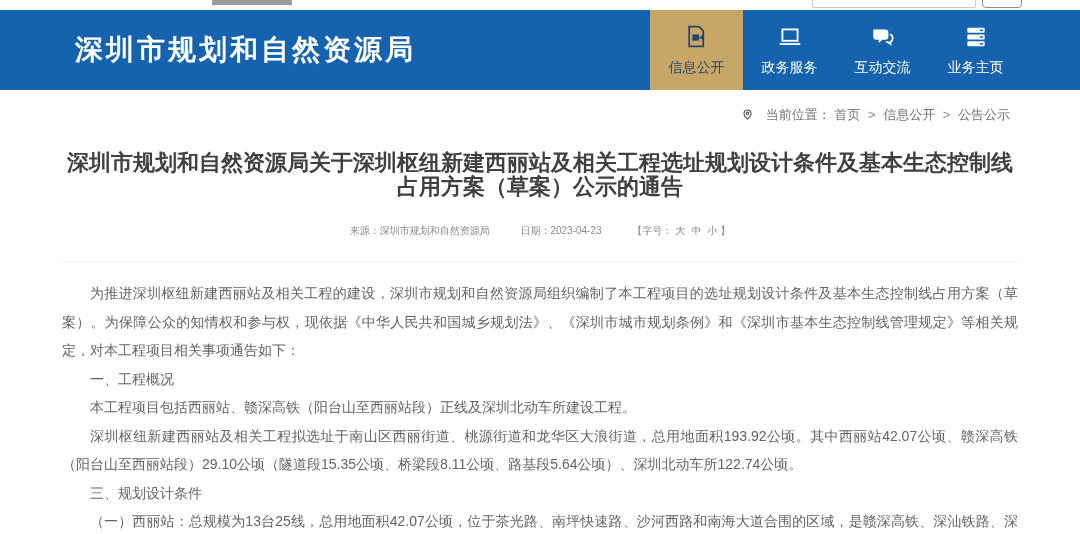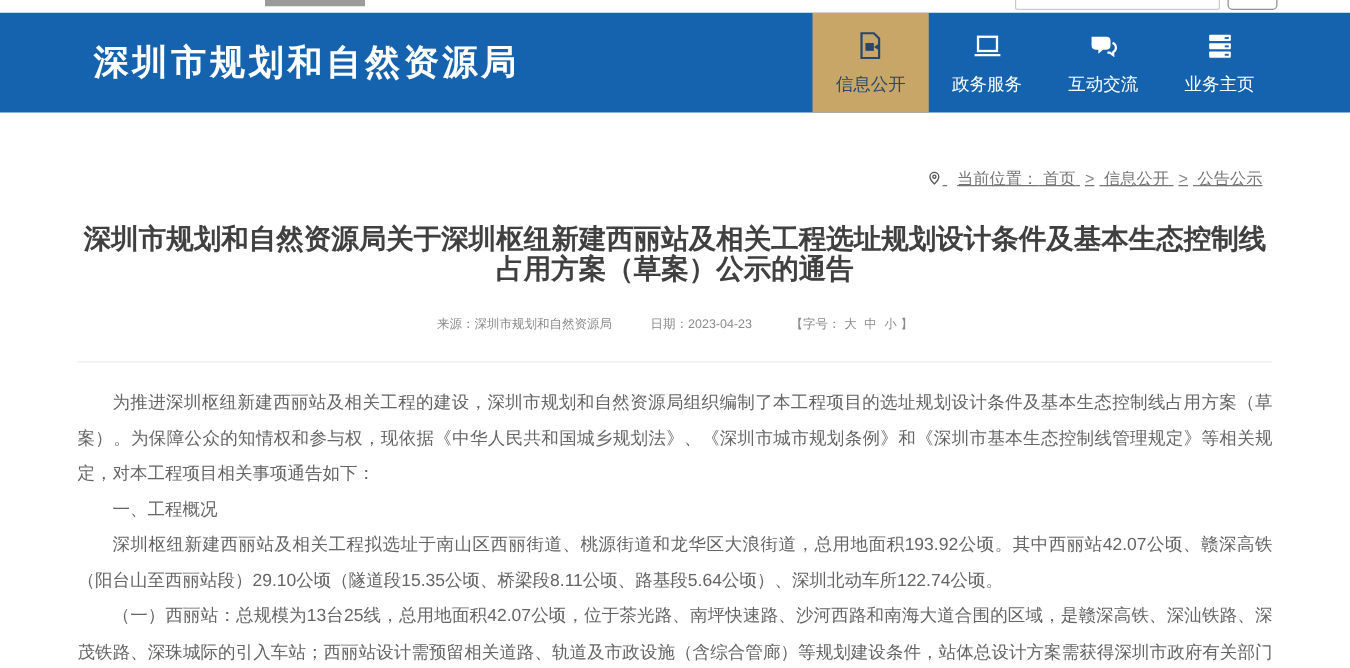--- a/index.html
+++ b/index.html
@@ -19,21 +19,21 @@
   .header{height:80px;background:#1563ae;display:flex;align-items:stretch;}
   .org-name{color:#fff;font-family:"Liberation Serif",serif;font-weight:bold;font-size:28px;
        letter-spacing:3px;margin-left:75px;align-self:center;white-space:nowrap;}
   .nav{margin-left:auto;margin-right:58px;display:flex;height:100%;}
   .nav-item{width:93px;display:flex;flex-direction:column;align-items:center;justify-content:center;
        gap:9px;color:#ffffff;font-size:14px;cursor:pointer;}
   .nav-item.active{background:#c8a668;color:#26486e;}
   .nav-item .ic{height:26px;display:flex;align-items:center;justify-content:center;}
 
   
-  .breadcrumb{margin-top:44px;padding-right:70px;text-align:right;color:#737373;font-size:13px;text-decoration:underline;}
+  .breadcrumb{margin-top:16px;padding-right:70px;text-align:right;color:#737373;font-size:13px;}
   .breadcrumb .pin{vertical-align:-2px;margin-right:8px;}
   .breadcrumb a{color:#737373;text-decoration:none;cursor:pointer;}
   .crumb-sep{margin:0 4px;color:#8a8a8a;}
 
   
   .article-title{margin-top:27px;padding:0 60px;text-align:center;color:#404040;
        font-size:22px;font-weight:bold;line-height:24px;}
   .meta{margin-top:25px;text-align:center;color:#8a8a8a;font-size:10px;}
   .meta .seg{margin:0 14px;}
   .meta .fs-opt{margin:0 3px;color:#8a8a8a;cursor:pointer;}
@@ -135,16 +135,18 @@
   <span class="seg"><span>来源：</span><span>深圳市规划和自然资源局</span></span>
   <span class="seg"><span>日期：</span><span>2023-04-23</span></span>
   <span class="seg"><span>【字号：</span><span class="fs-opt">大</span><span class="fs-opt">中</span><span class="fs-opt">小</span><span>】</span></span>
 </div>
 
 <hr class="divider">
 
 <div class="article-body">
   <p>为推进深圳枢纽新建西丽站及相关工程的建设，深圳市规划和自然资源局组织编制了本工程项目的选址规划设计条件及基本生态控制线占用方案（草案）。为保障公众的知情权和参与权，现依据《中华人民共和国城乡规划法》、《深圳市城市规划条例》和《深圳市基本生态控制线管理规定》等相关规定，对本工程项目相关事项通告如下：</p>
   <p>一、工程概况</p>
+  <p>本工程项目包括西丽站、赣深高铁（阳台山至西丽站段）正线及深圳北动车所建设工程。</p>
   <p>深圳枢纽新建西丽站及相关工程拟选址于南山区西丽街道、桃源街道和龙华区大浪街道，总用地面积193.92公顷。其中西丽站42.07公顷、赣深高铁（阳台山至西丽站段）29.10公顷（隧道段15.35公顷、桥梁段8.11公顷、路基段5.64公顷）、深圳北动车所122.74公顷。</p>
+  <p>三、规划设计条件</p>
   <p>（一）西丽站：总规模为13台25线，总用地面积42.07公顷，位于茶光路、南坪快速路、沙河西路和南海大道合围的区域，是赣深高铁、深汕铁路、深茂铁路、深珠城际的引入车站；西丽站设计需预留相关道路、轨道及市政设施（含综合管廊）等规划建设条件，站体总设计方案需获得深圳市政府有关部门审批通过。</p>
 
 </div>
 
 </body></html>

